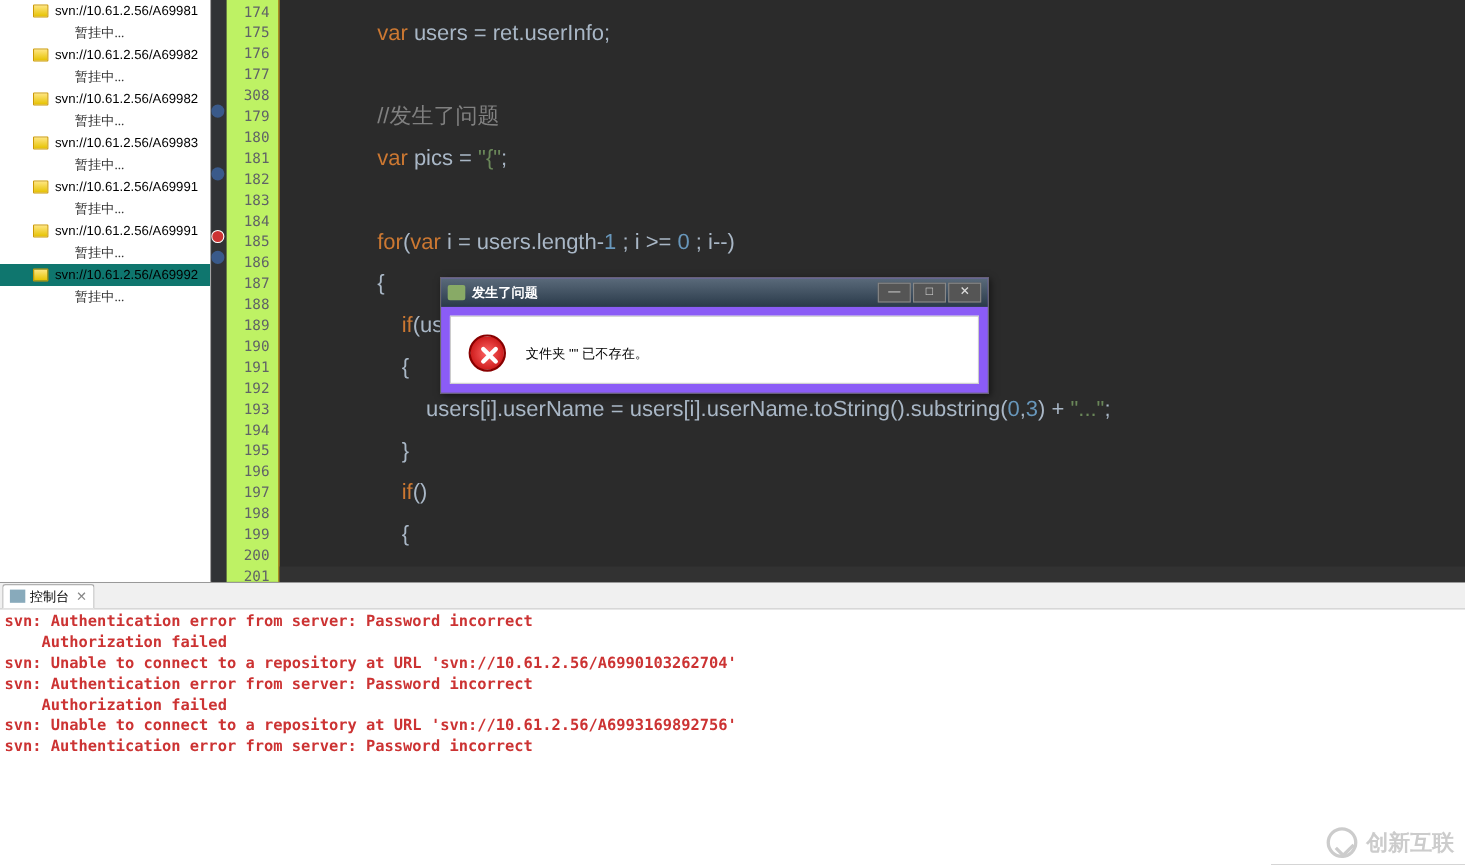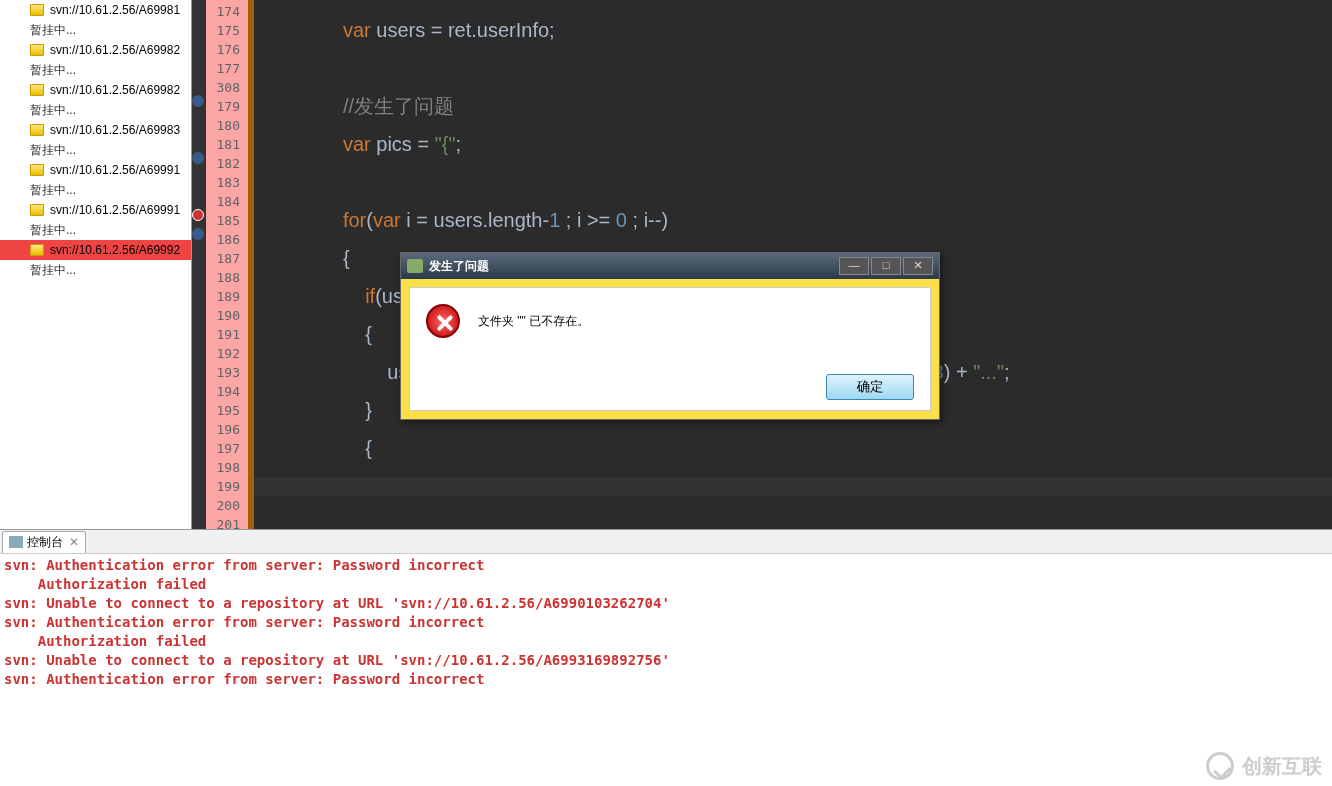--- a/index.html
+++ b/index.html
@@ -25,47 +25,48 @@
 }
 .tree-item {
   display: flex;
   align-items: center;
   height: 20px;
   padding-left: 30px;
   cursor: pointer;
   white-space: nowrap;
   overflow: hidden;
 }
-.tree-item.selected { background: #ef4444; }
+.tree-item.selected { background: #0f766e; }
 .tree-sub {
-  padding-left: 30px;
+  padding-left: 68px;
   height: 20px;
   line-height: 20px;
   color: #333;
+  font-family: Liberation Serif, serif;
 }
 .folder-icon {
   width: 14px;
   height: 12px;
   background: linear-gradient(#ffe680, #e6c200);
   border: 1px solid #cc9900;
   border-radius: 1px;
   margin-right: 6px;
   flex-shrink: 0;
 }
 .editor-area {
   flex: 1;
   display: flex;
   background: #2b2b2b;
   overflow: hidden;
   position: relative;
 }
 .gutter {
   width: 48px;
-  background: #fca5a5;
-  border-right: 6px solid #a16207;
+  background: #bef264;
+  border-right: 1px solid #a16207;
   padding-top: 2px;
 }
 .gutter-line {
   height: 19px;
   line-height: 19px;
   text-align: right;
   padding-right: 8px;
   color: #606366;
   font-family: Consolas, monospace;
   font-size: 13px;
@@ -141,22 +142,22 @@
   line-height: 19px;
   color: #c33;
 }
 .console-line { white-space: pre; font-weight: bold; }
 
 
 .dialog {
   position: absolute;
   left: 400px;
   top: 252px;
-  width: 540px;
-  background: #fde047;
+  width: 499px;
+  background: #8b5cf6;
   border: 1px solid #666;
   box-shadow: 2px 2px 6px rgba(0,0,0,0.5);
 }
 .dialog-title {
   height: 26px;
   background: linear-gradient(#5a6a7a, #2a3a4a);
   color: #fff;
   display: flex;
   align-items: center;
   padding: 0 6px;
@@ -323,20 +324,21 @@
 <div class="code-line"></div>
 <div class="code-line"><span>                </span><span class="cmt">//发生了问题</span></div>
 <div class="code-line"><span>                </span><span class="kw">var</span><span> pics = </span><span class="str">"{"</span><span>;</span></div>
 <div class="code-line"></div>
 <div class="code-line"><span>                </span><span class="kw">for</span><span>(</span><span class="kw">var</span><span> i = users.length-</span><span class="num">1</span><span> ; i &gt;= </span><span class="num">0</span><span> ; i--)</span></div>
 <div class="code-line">                {</div>
 <div class="code-line"><span>                    </span><span class="kw">if</span><span>(users[i].userName.length &gt; </span><span class="num">4</span><span>)</span></div>
 <div class="code-line">                    {</div>
 <div class="code-line"><span>                        </span><span>users[i].userName = users[i].userName.toString().substring(</span><span class="num">0</span><span>,</span><span class="num">3</span><span>) + </span><span class="str">"..."</span><span>;</span></div>
 <div class="code-line">                    }</div>
+<div class="code-line"><span>                    </span><span class="kw">if</span><span>()</span></div>
 <div class="code-line">                    {</div>
 <div class="code-line highlight"></div>
 
 
 
 
 
 
 
 
@@ -377,22 +379,19 @@
     <span class="dialog-title-text">发生了问题</span>
     <span class="win-btn">—</span>
     <span class="win-btn">□</span>
     <span class="win-btn">✕</span>
   </div>
   <div class="dialog-body">
     <div class="dialog-content">
       <div class="err-icon"></div>
       <div>文件夹 "" 已不存在。</div>
     </div>
-    <div class="dialog-buttons">
-      <button class="ok-btn">确定</button>
-    </div>
   </div>
 </div>
 
 <div class="watermark">
   <span class="watermark-icon"></span>
   <span>创新互联</span>
 </div>
 
 </body></html>

